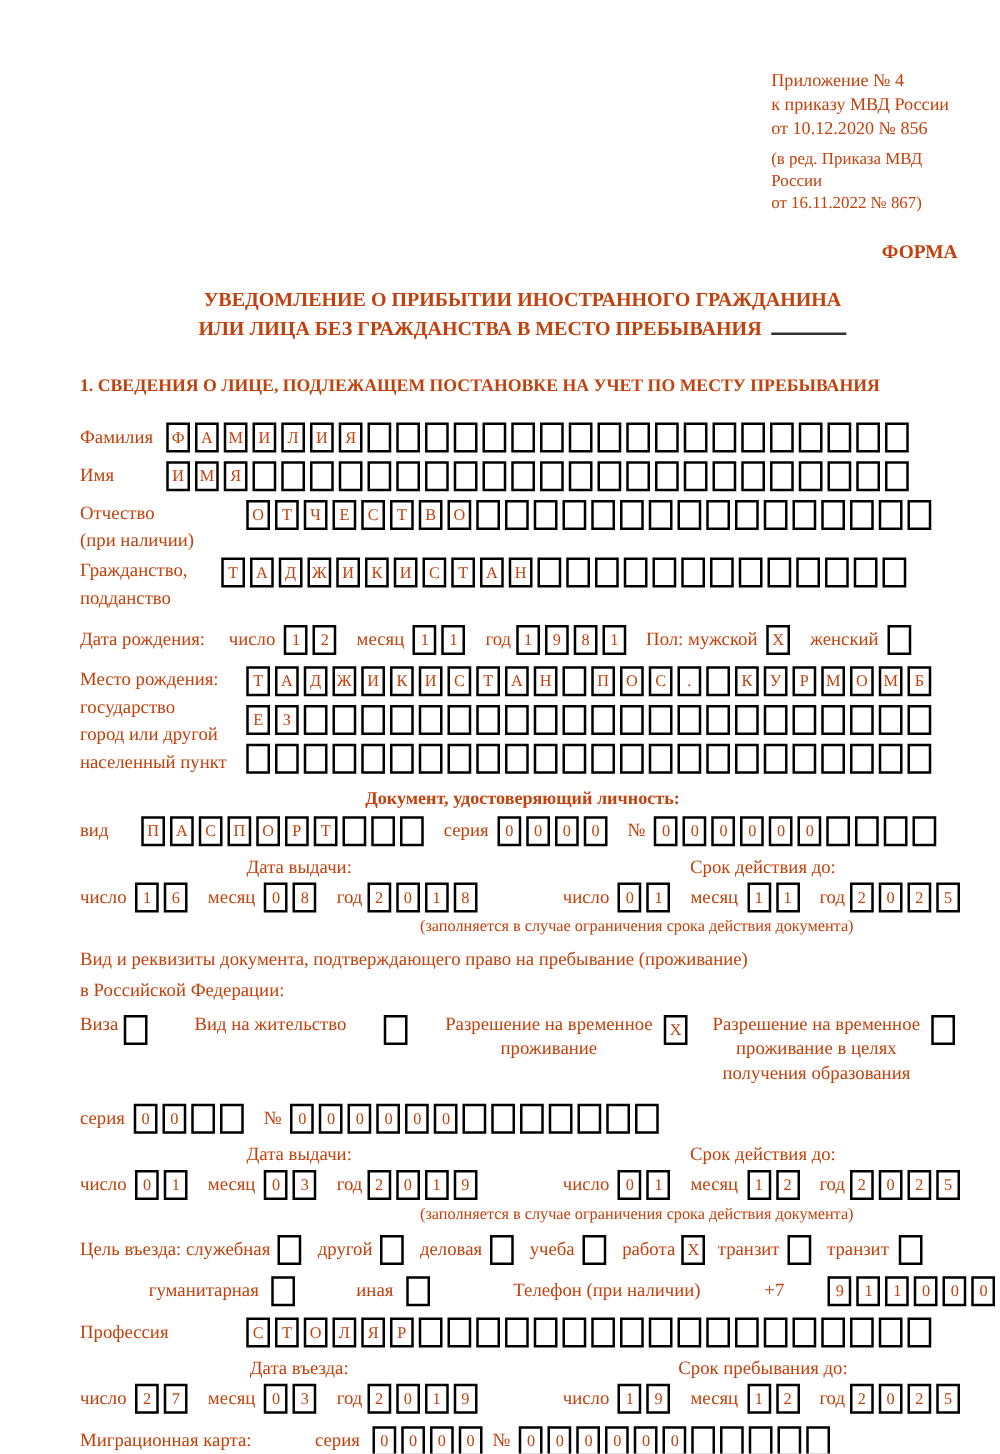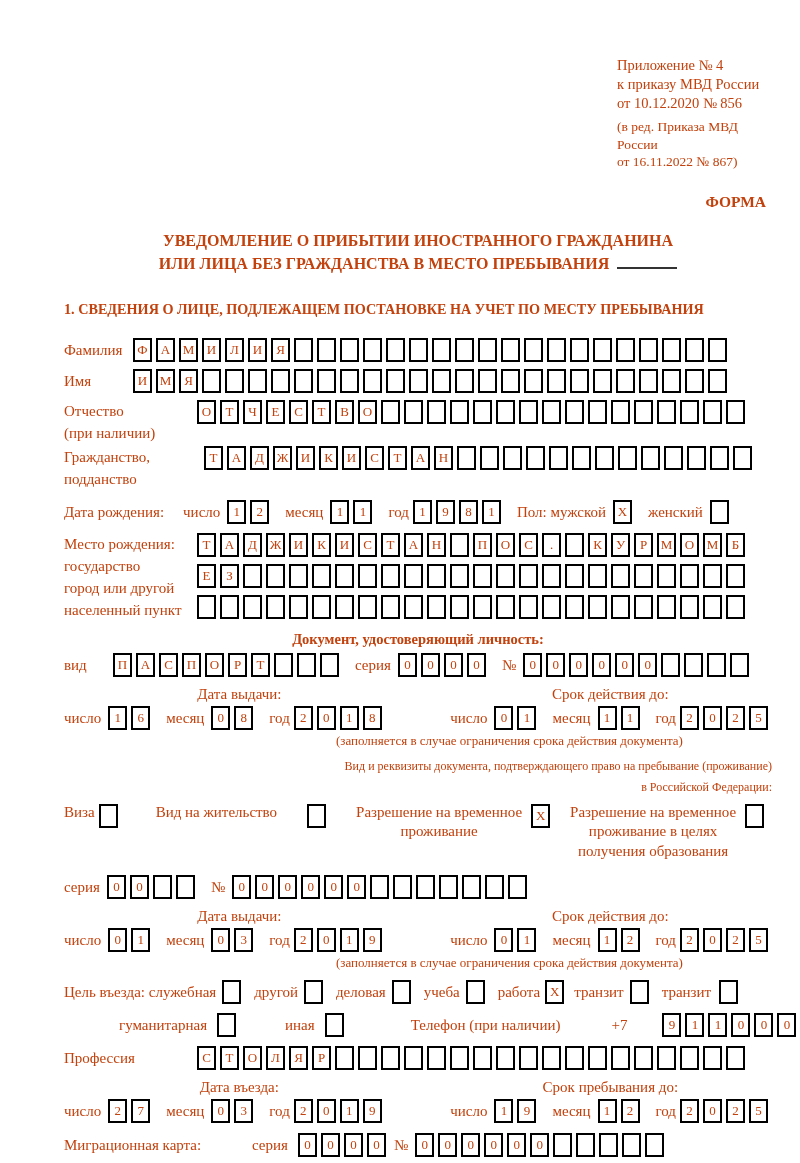--- a/index.html
+++ b/index.html
@@ -42,21 +42,21 @@
   .doc-header { text-align:center; font-weight:bold; font-size:14.5px; margin-top:10px; }
 
   .dhead { display:flex; font-size:15px; margin-top:9px; }
   .dhead .h-left { width:358px; text-align:center; }
   .dhead .h-right { width:330px; text-align:center; margin-left:34px; }
   .drow { display:flex; align-items:center; margin-top:3px; }
   .dgroup { display:flex; align-items:center; width:358px; }
   .dgroup.right { width:auto; margin-left:34px; }
   .note { font-size:13px; margin-top:3px; margin-left:272px; }
 
-  .para { font-size:12px; margin-top:9px; line-height:1.35;text-align:right; }
+  .para { font-size:15px; margin-top:9px; line-height:1.35; }
   .permits { display:flex; align-items:flex-start; margin-top:8px; }
   .permit-item { display:flex; align-items:flex-start; }
   .permit-text { font-size:15px; line-height:1.3; text-align:center; }
   .permit-item .cells { margin-left:9px; margin-top:1px; }
 
   .purpose-row { display:flex; align-items:center; margin-top:9px; flex-wrap:nowrap; }
   .pair { display:flex; align-items:center; margin-right:9px; }
   .pair .inline-lbl { margin:0 6px 0 0; }
   .indent { margin-left:55px;gap:30px; }
 
@@ -177,21 +177,21 @@
         <span class="cell"></span>
         <span class="cell"></span>
         <span class="cell"></span>
         <span class="cell"></span>
         <span class="cell"></span>
         <span class="cell"></span>
         <span class="cell"></span>
       </span>
   </div>
 
-  <div class="row" style="margin-top:2px;gap:27px;">
+  <div class="row" style="margin-top:2px;">
     <span class="lbl w-grazh">
       <span class="lbl-sm" style="display:block">Гражданство,</span>
       <span class="lbl-sm" style="display:block">подданство</span>
     </span>
     <span class="cells">
         <span class="cell">Т</span>
         <span class="cell">А</span>
         <span class="cell">Д</span>
         <span class="cell">Ж</span>
         <span class="cell">И</span>

